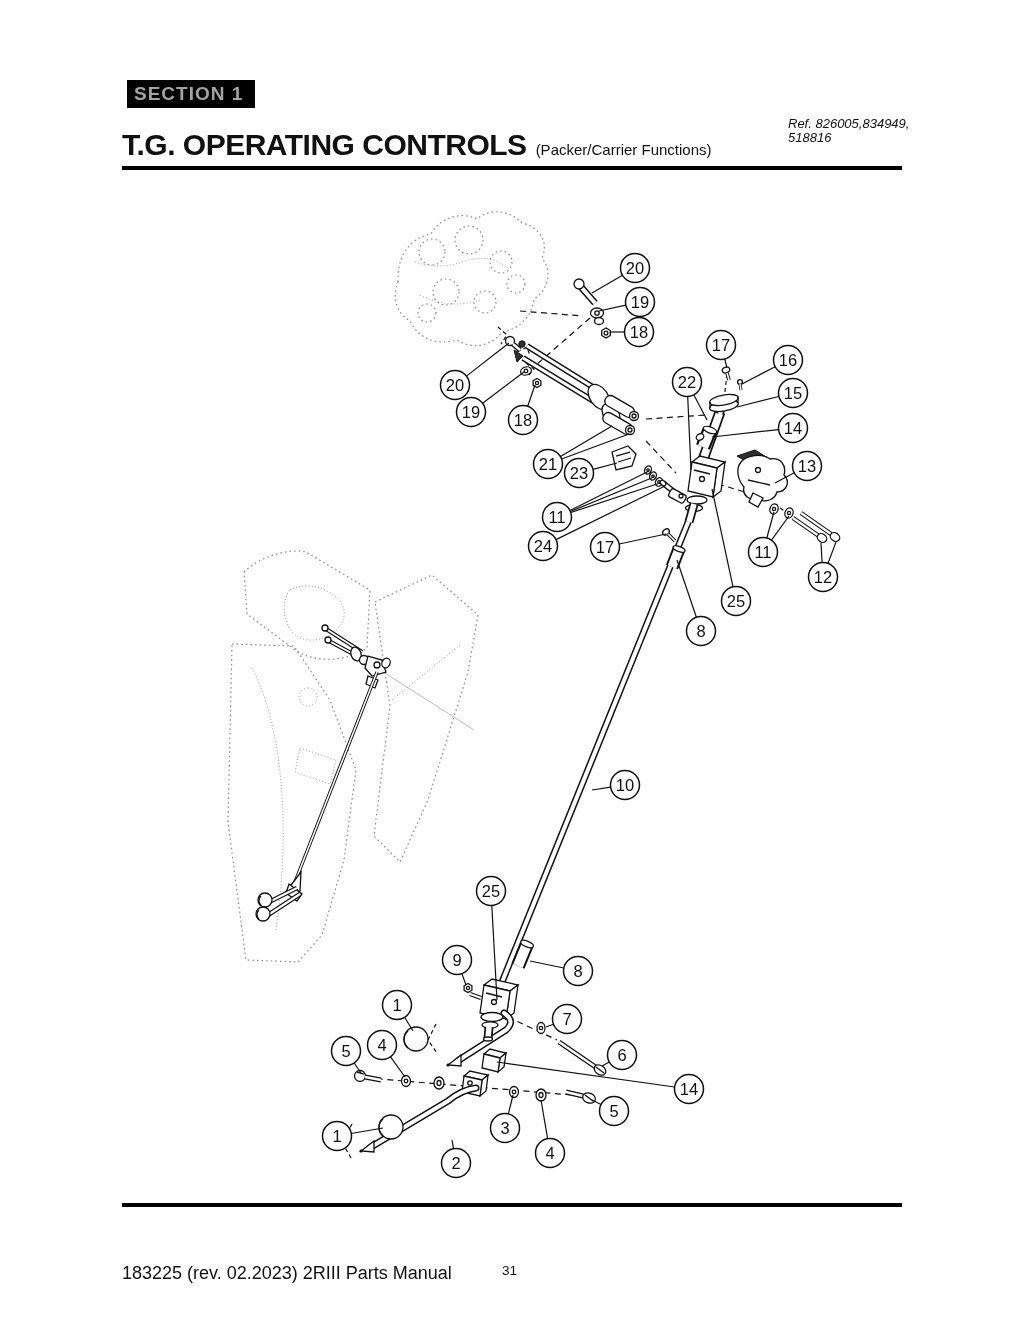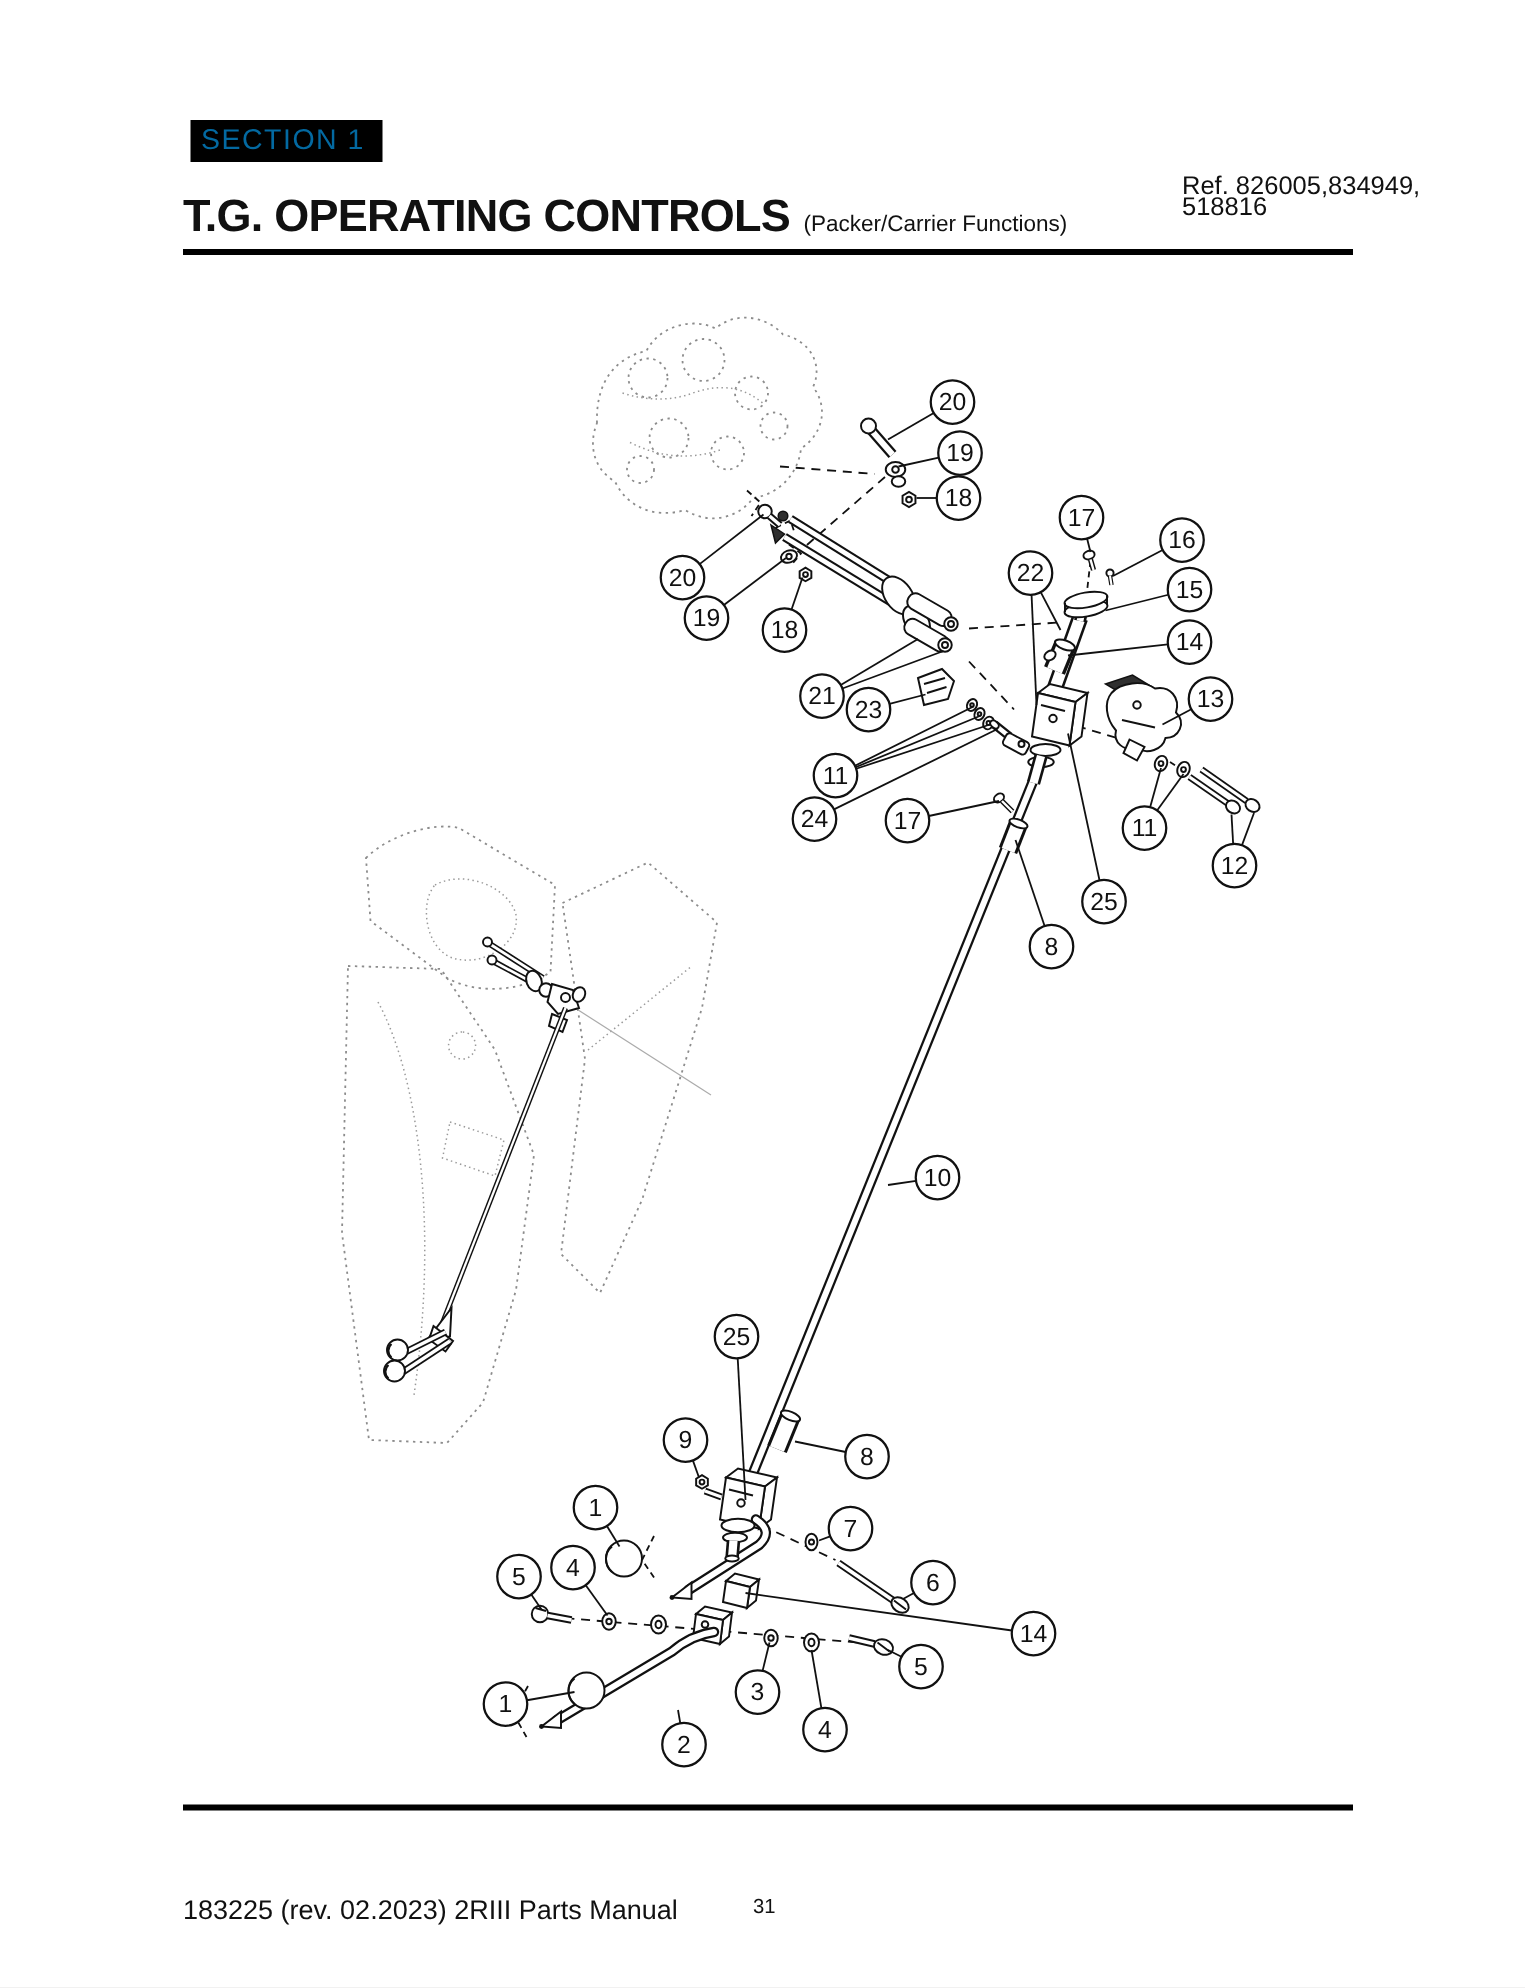--- a/index.html
+++ b/index.html
@@ -3,28 +3,28 @@
 <meta charset="utf-8">
 <style>
   html,body { margin:0; padding:0; background:#e8e8e8; }
   .page {
     position:relative; width:1024px; height:1325px; background:#ffffff;
     font-family:"Liberation Sans", sans-serif; color:#111; overflow:hidden;
     margin:0 auto;
   }
   .header { position:absolute; left:122px; top:80px; }
   .badge {
-    display:inline-block; margin-left:5px; background:#000; color:#0369a1;
-    font-size:19px; font-weight:normal; letter-spacing:1px;
+    display:inline-block; margin-left:5px; background:#000; color:#a3a3a3;
+    font-size:19px; font-weight:bold; letter-spacing:1px;
     padding:3px 12px 4px 7px; line-height:21px;
   }
   .title-row { display:flex; align-items:baseline; gap:9px; margin-top:20px; white-space:nowrap; }
   .title-row h1 { margin:0; font-size:30px; font-weight:bold; letter-spacing:-0.5px; }
   .subtitle { font-size:15px; font-weight:normal; }
-  .ref { position:absolute; left:788px; top:117px; font-size:17px; line-height:14px; }
+  .ref { position:absolute; left:788px; top:117px; font-size:13px; font-style:italic; line-height:14px; }
   .rule { position:absolute; left:122px; width:780px; height:4px; background:#000; }
   .rule-top { top:166px; }
   .rule-bottom { top:1203px; }
   .footer-left { position:absolute; left:122px; top:1263px; font-size:18px; }
   .footer-page { position:absolute; left:502px; top:1263px; font-size:13.5px; }
   svg.diagram { position:absolute; left:0; top:0; }
   
   .art .s  { stroke:#111; fill:none; stroke-width:1.3; }
   .art .fw { stroke:#111; fill:#fff; stroke-width:1.3; }
   .art .fd { stroke:#111; fill:#2f2f2f; stroke-width:1; }

